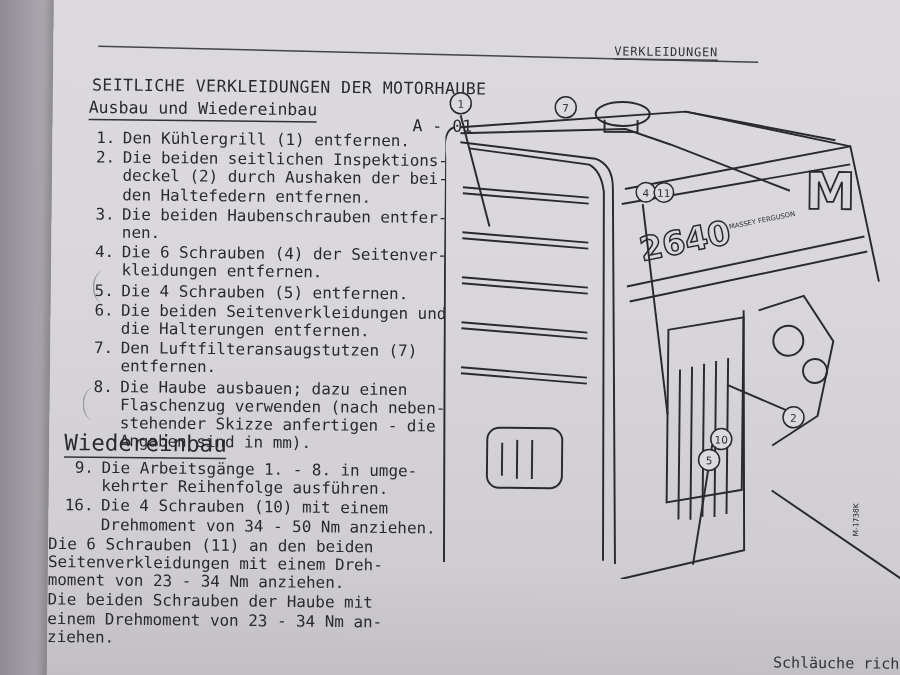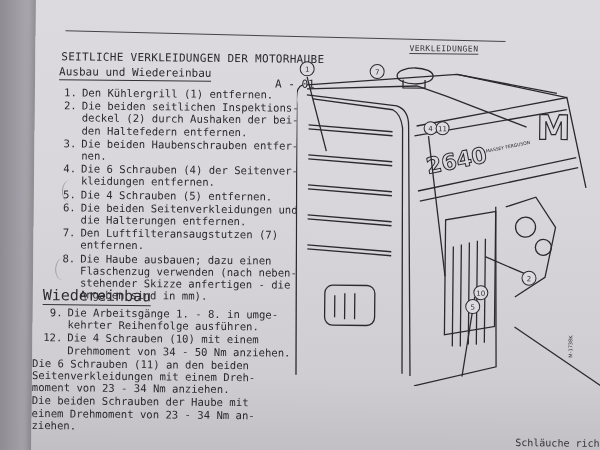--- a/index.html
+++ b/index.html
@@ -13,21 +13,21 @@
     background:linear-gradient(90deg,#8e8b93 0%,#a9a6ad 70%,#bdbbc0 100%);
   }
   .page {
     position:absolute; left:36px; top:-10px; width:600px; height:480px;
     background:linear-gradient(180deg,#dcdadf 0%,#d9d7dc 40%,#cfcdd2 80%,#bdbac0 100%);
     transform:rotate(0.6deg); transform-origin:0 0;
     box-shadow:-3px 0 6px rgba(0,0,0,0.25);
   }
   .hole { position:absolute; width:14px; height:22px; border-left:1.5px solid #9b99a0; border-radius:50%; }
   .header-rule { position:absolute; left:30px; top:40px; width:440px; border-top:1.2px solid #444; transform:rotate(0.8deg); transform-origin:0 0; }
-  .header-title { position:absolute; left:374px; top:36px; font-size:8px; letter-spacing:0.5px; color:#333; border-bottom:1px solid #444;margin-top:14px; }
+  .header-title { position:absolute; left:374px; top:36px; font-size:8px; letter-spacing:0.5px; color:#333; border-bottom:1px solid #444; }
   .text { position:absolute; color:#2a2a2c; font-size:10.6px; line-height:12.2px; }
   .section-title { position:absolute; left:26px; top:60px; font-size:11px; letter-spacing:0.3px; color:#2a2a2c; }
   .sub-title { position:absolute; left:24px; top:75px; font-size:11px; color:#2a2a2c; border-bottom:1px solid #333; padding-bottom:1px; }
   .code { position:absolute; left:240px; top:85px; font-size:11px; color:#2a2a2c; }
   .steps { position:absolute; left:20px; top:96px; width:250px; }
   .step { display:flex; margin-bottom:1px; }
   .step-num { width:22px; text-align:right; padding-right:5px; flex:none; }
   .step-text { flex:1; white-space:pre-line; }
   .reinstall-title { position:absolute; left:10px; top:296px; font-size:15px; color:#2a2a2c; border-bottom:1px solid #333; }
   .steps2 { position:absolute; left:0px; top:316px; width:270px; }
@@ -96,21 +96,21 @@
 
   <div class="reinstall-title">Wiedereinbau</div>
 
   <div class="text steps2">
     <div class="step">
         <span class="step-num" style="width:30px">9.</span>
         <span class="step-text">Die Arbeitsgänge 1. - 8. in umge-
 kehrter Reihenfolge ausführen.</span>
       </div>
     <div class="step">
-        <span class="step-num" style="width:30px">12.</span>
+        <span class="step-num" style="width:30px">16.</span>
         <span class="step-text">Die 4 Schrauben (10) mit einem
 Drehmoment von 34 - 50 Nm anziehen.</span>
       </div>
     <div class="step">
         <span class="step-text">Die 6 Schrauben (11) an den beiden
 Seitenverkleidungen mit einem Dreh-
 moment von 23 - 34 Nm anziehen.</span>
       </div>
     <div class="step">
         <span class="step-text">Die beiden Schrauben der Haube mit

